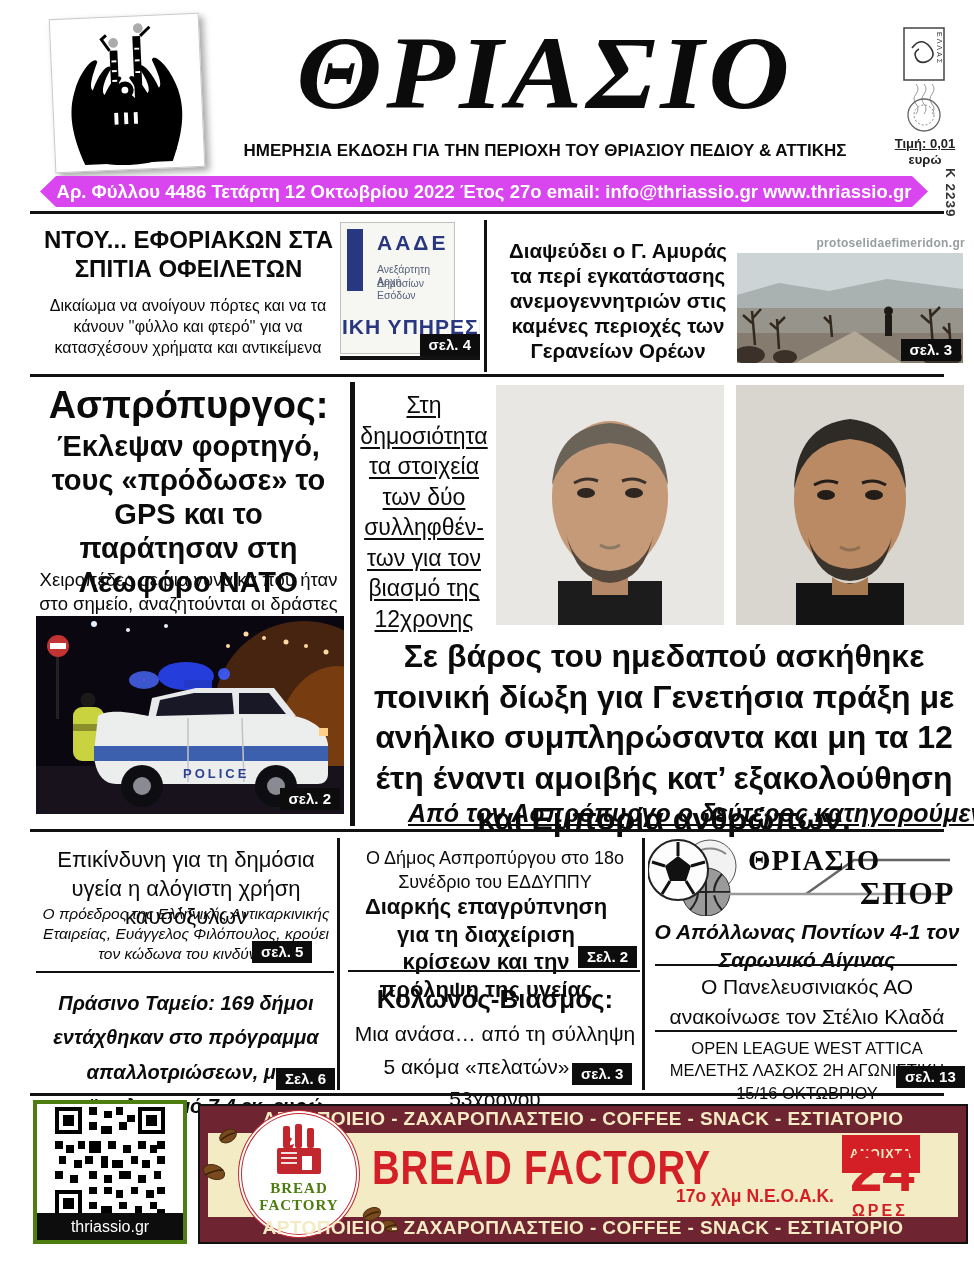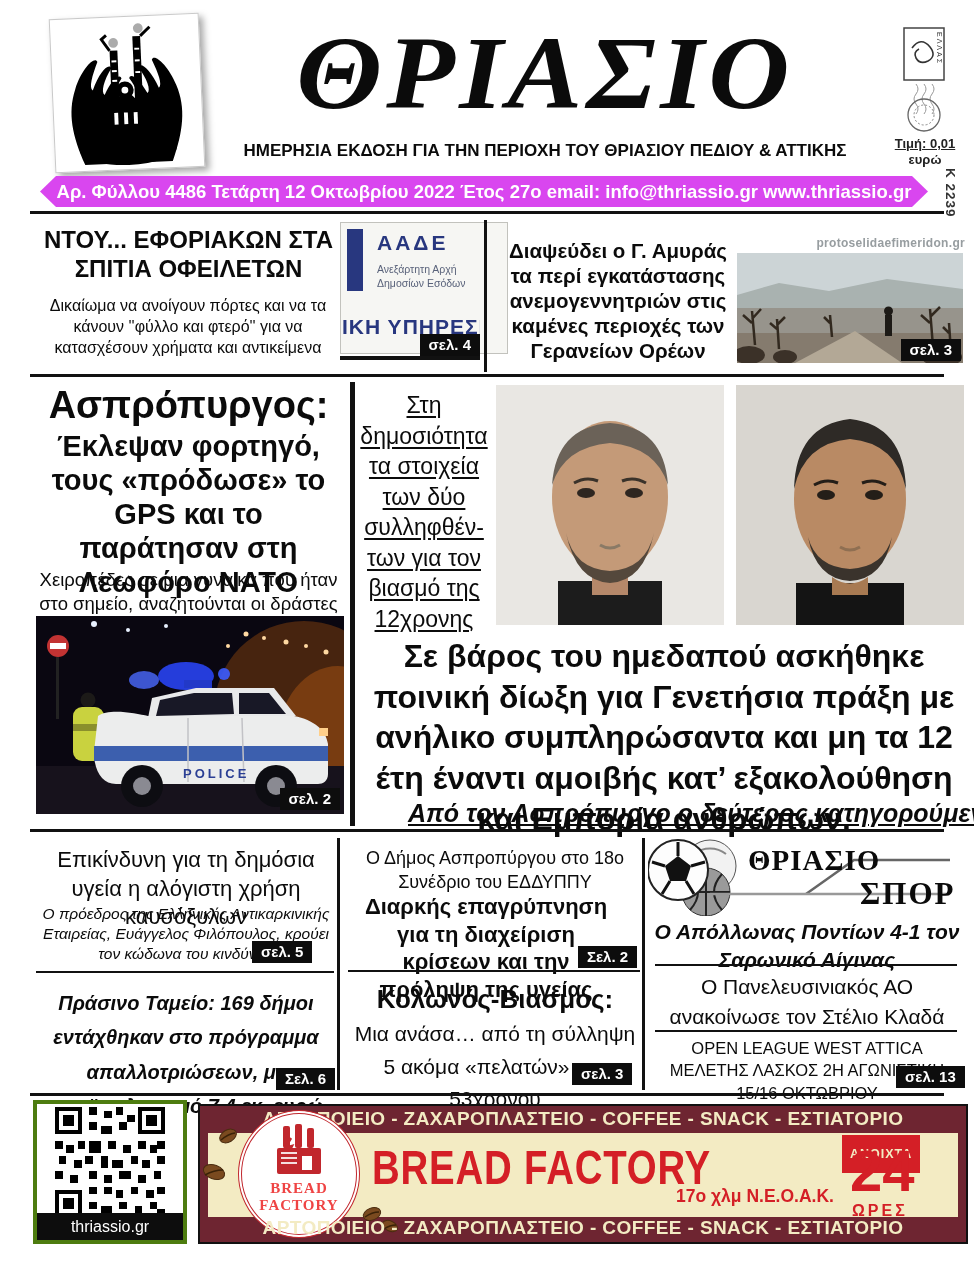--- a/index.html
+++ b/index.html
@@ -24,21 +24,21 @@
   .price .u{text-decoration:underline;}
   .kcode{left:943px;top:168px;writing-mode:vertical-rl;font-weight:700;
          font-size:13.5px;letter-spacing:1px;color:#333;}
   .datebar{left:40px;top:176px;width:888px;height:31px;background:#d946ef;color:#fff;
            font-weight:700;font-size:18.5px;display:flex;align-items:center;justify-content:center;
            clip-path:polygon(0 50%,16px 0,calc(100% - 16px) 0,100% 50%,calc(100% - 16px) 100%,16px 100%);}
   
   .tl-head{left:36px;top:226px;width:305px;font-weight:700;font-size:24px;line-height:1.2;}
   .tl-sub{left:38px;top:296px;width:300px;font-size:16px;line-height:1.3;}
   .aade-wrap{left:340px;top:222px;width:140px;height:146px;}
-  .aade-img{position:absolute;left:0;top:0;width:168px;height:132px;background:#f6f6f3;
+  .aade-img{position:absolute;left:0;top:0;width:115px;height:132px;background:#f6f6f3;
             border:1px solid #c2c2bd;box-sizing:border-box;}
   .aade-bar{position:absolute;left:6px;top:6px;width:16px;height:62px;background:#28377f;}
   .aade-name{position:absolute;left:36px;top:8px;color:#28377f;font-weight:700;
              font-size:21px;letter-spacing:3px;}
   .aade-l{position:absolute;left:36px;color:#59627a;font-size:10.5px;}
   .aade-bottom{position:absolute;left:1px;top:92px;width:138px;color:#28377f;font-weight:700;
                font-size:21px;letter-spacing:1px;white-space:nowrap;overflow:hidden;}
   .aade-under{position:absolute;left:0;top:134px;width:140px;height:4px;background:#111;}
   .tr-head{left:497px;top:238px;width:242px;font-weight:700;font-size:20.5px;line-height:1.22;}
   .watermark{left:800px;top:236px;width:165px;text-align:right;font-weight:700;
@@ -90,21 +90,21 @@
   .ad-strip{position:absolute;left:0;width:100%;color:#f3ebc3;font-weight:700;
             font-size:19px;letter-spacing:.4px;text-align:center;}
   .ad-cream{position:absolute;left:8px;top:27px;width:750px;height:84px;background:#f3ebc3;}
   .ad-brand{position:absolute;left:172px;top:34px;color:#d41f26;font-weight:700;
             font-size:48px;letter-spacing:1px;transform:scaleX(.8);transform-origin:left;
             white-space:nowrap;}
   .ad-loc{position:absolute;left:476px;top:80px;color:#d41f26;font-weight:700;font-size:17.5px;
           white-space:nowrap;}
   .ad-logo{position:absolute;left:38px;top:4px;width:122px;height:128px;background:#fff;
            border:4px double #c1272d;border-radius:50%;box-sizing:border-box;text-align:center;}
-  .ad-logo .ln{color:#ef4444;font-family:"Liberation Serif",serif;font-weight:700;
+  .ad-logo .ln{color:#4d7c0f;font-family:"Liberation Serif",serif;font-weight:700;
                font-size:15px;line-height:1.1;letter-spacing:1px;}
   .ad-open{position:absolute;left:642px;top:29px;background:#d41f26;color:#f3ebc3;
            font-weight:700;font-size:12.5px;padding:12px 8px;letter-spacing:1px;}
   .ad-24{position:absolute;left:650px;top:36px;color:#d41f26;font-weight:700;
          font-size:58px;line-height:1;}
   .ad-ores{position:absolute;left:652px;top:96px;color:#d41f26;font-weight:700;
            font-size:16px;letter-spacing:3px;}
 </style>
 </head>
 <body>

